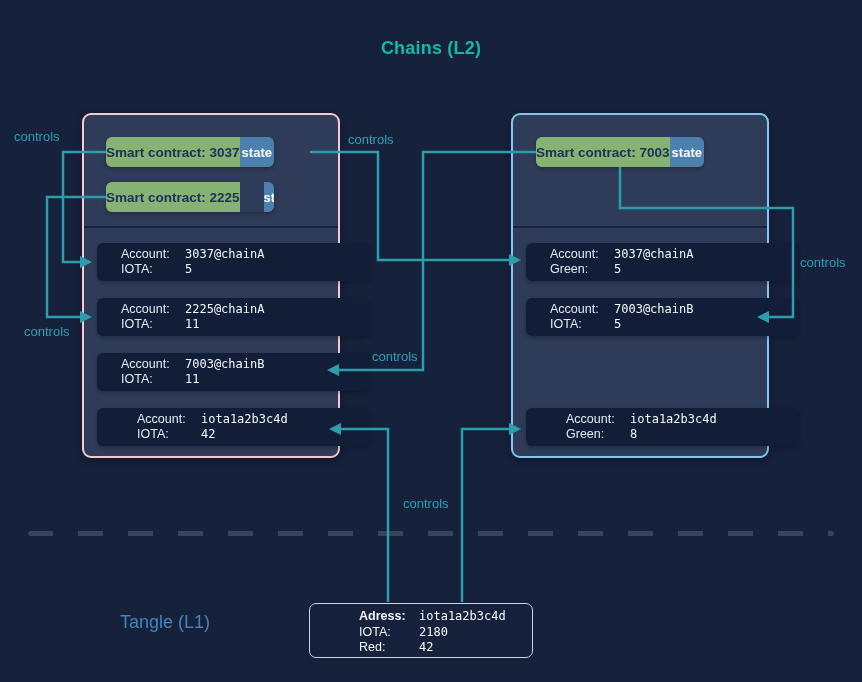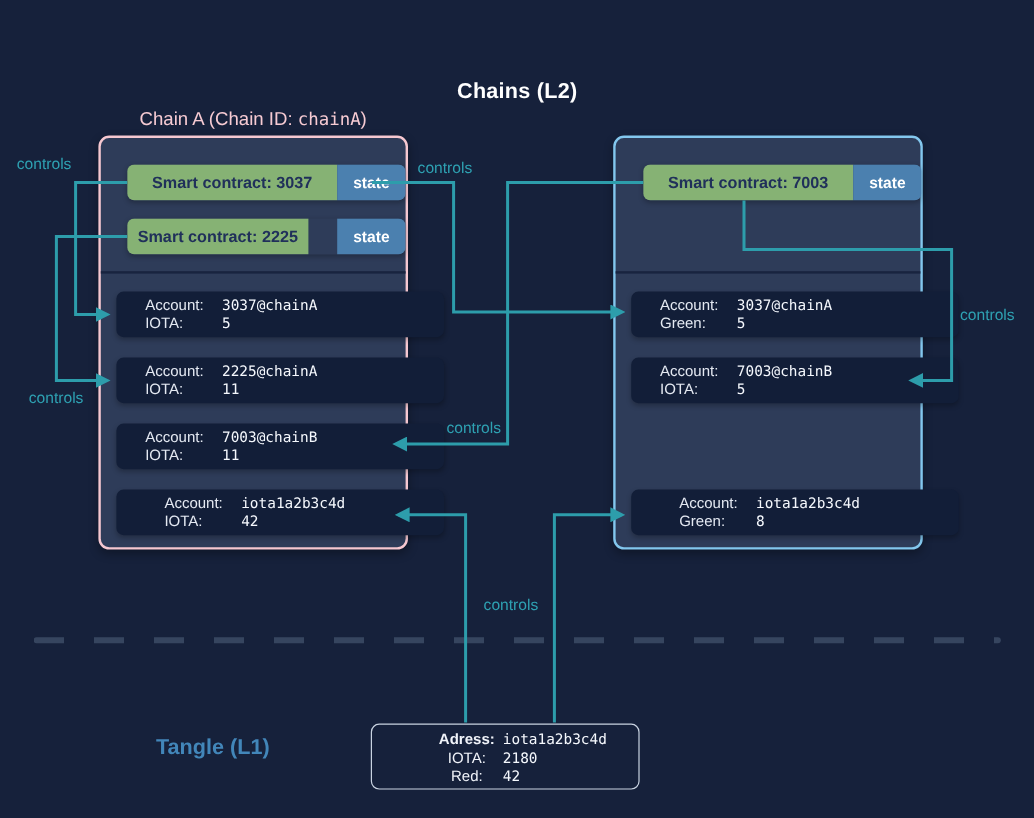--- a/index.html
+++ b/index.html
@@ -7,25 +7,25 @@
     position:relative;width:862px;height:682px;overflow:hidden;
     background:#16213B;
     font-family:"Liberation Sans", sans-serif;
     -webkit-font-smoothing:antialiased;
   }
   .mono{font-family:"DejaVu Sans Mono", monospace;}
 
   
   .chains-title{
     position:absolute;left:0;top:38px;width:862px;text-align:center;
-    color:#ffffff;font-size:18px;font-weight:bold;letter-spacing:.2px;margin-top:28px;
+    color:#14b8a6;font-size:18px;font-weight:bold;letter-spacing:.2px;
   }
   .tangle-title{
-    position:absolute;left:130px;top:612px;
-    color:#4286B9;font-size:18px;font-weight:bold;
+    position:absolute;left:120px;top:612px;
+    color:#4286B9;font-size:18px;font-weight:normal;
   }
   .chain-title{
     position:absolute;top:91px;width:258px;text-align:center;
     font-size:15.5px;font-weight:400;white-space:nowrap;
   }
   .chain-title .mono{font-size:14.5px;}
   .chain-title-a{left:82px;color:#F7CBD3;}
   .chain-title-b{left:511px;color:#87C9EE;}
 
   
@@ -35,21 +35,21 @@
     box-shadow:0 3px 8px rgba(0,0,0,.3);
   }
   .chain-panel-a{left:82px;border:2px solid #F6C8D1;}
   .chain-panel-b{left:511px;border:2px solid #83C7EE;}
   .chain-divider{
     position:absolute;left:0;right:0;top:111px;height:2px;background:#18243F;
   }
 
   
   .sc-pill{
-    position:absolute;width:232px;height:30px;display:flex;
+    position:absolute;width:168px;height:30px;display:flex;
     border-radius:6px;overflow:hidden;box-shadow:0 2px 4px rgba(0,0,0,.25);
   }
   .sc-a1{left:106px;top:137px;}
   .sc-a2{left:106px;top:182px;gap:24px;}
   .sc-b1{left:536px;top:137px;}
   .sc-name{
     flex:1;background:#86B274;color:#20305A;font-weight:bold;font-size:13.5px;
     display:flex;align-items:center;justify-content:center;white-space:nowrap;
   }
   .sc-state{
@@ -72,21 +72,21 @@
   
   .l2-separator{
     position:absolute;left:28px;top:531px;width:806px;height:5px;border-radius:3px;
     background:repeating-linear-gradient(90deg,#36455F 0 25px,transparent 25px 50px);
   }
   .l1-card{
     position:absolute;left:309px;top:603px;width:224px;height:55px;box-sizing:border-box;
     border:1px solid #C9D3E1;border-radius:7px;padding:5px 0 0 49px;background:#16213B;
   }
   .l1-card .row{line-height:15.5px;font-size:12.5px;white-space:nowrap;}
-  .l1-card .lbl{display:inline-block;width:60px;color:#F0F3F9;text-align:center;}
+  .l1-card .lbl{display:inline-block;width:60px;color:#F0F3F9;}
   .l1-card .lbl.bold{font-weight:bold;}
   .l1-card .val{color:#F5F8FD;font-family:"DejaVu Sans Mono", monospace;font-size:12px;}
 
   
   svg.edges{position:absolute;left:0;top:0;z-index:4;pointer-events:none;}
   .ctl{
     position:absolute;z-index:5;color:#2EA1B2;font-size:13px;white-space:nowrap;
   }
   .ctl1{left:14px;top:129px;}
   .ctl2{left:24px;top:324px;}
@@ -95,21 +95,20 @@
   .ctl5{left:800px;top:255px;}
   .ctl6{left:403px;top:496px;}
 </style>
 </head>
 <body>
 
 <div class="canvas">
 
   <div class="chains-title">Chains (L2)</div>
 
-  <div class="chain-title chain-title-a"><span>Chain A (Chain ID: </span><span class="mono">chainA</span><span>)</span></div>
 
 
   <div class="chain-panel chain-panel-a">
     <div class="chain-divider"></div>
   </div>
   <div class="chain-panel chain-panel-b">
     <div class="chain-divider"></div>
   </div>
 
   <div class="sc-pill sc-a1">

